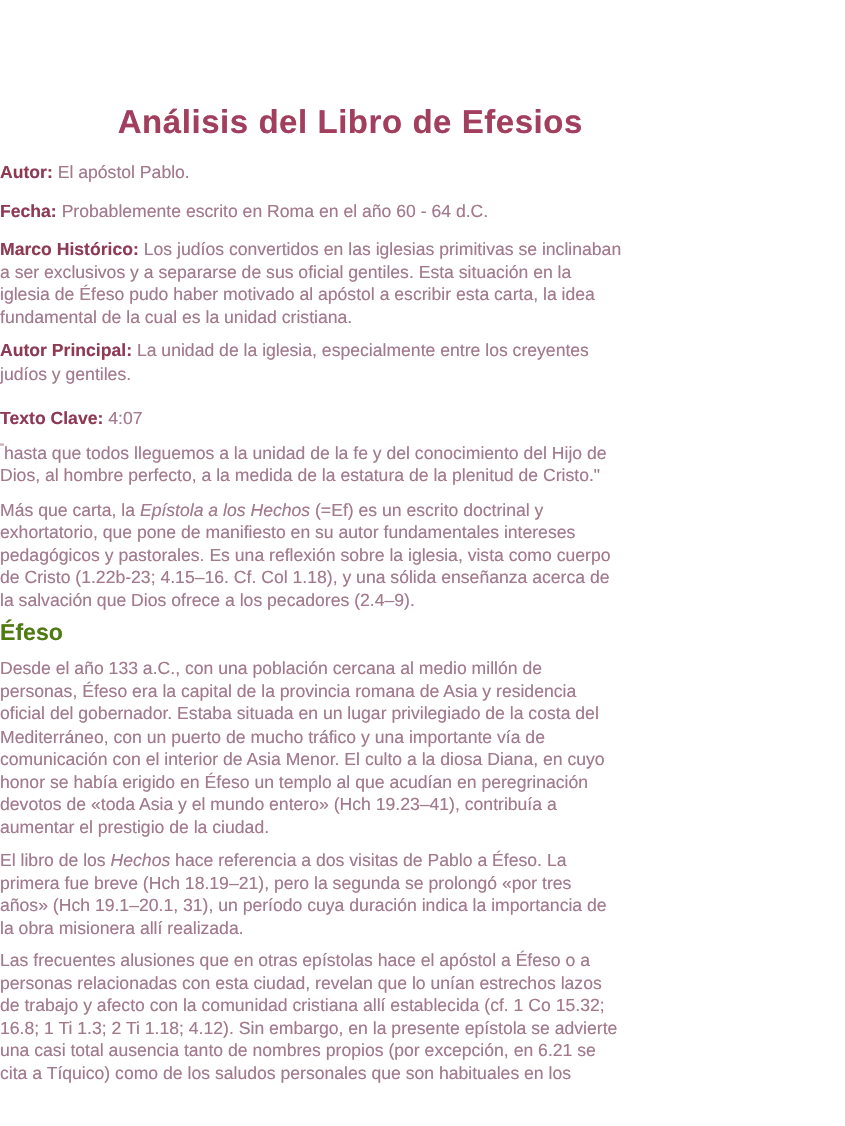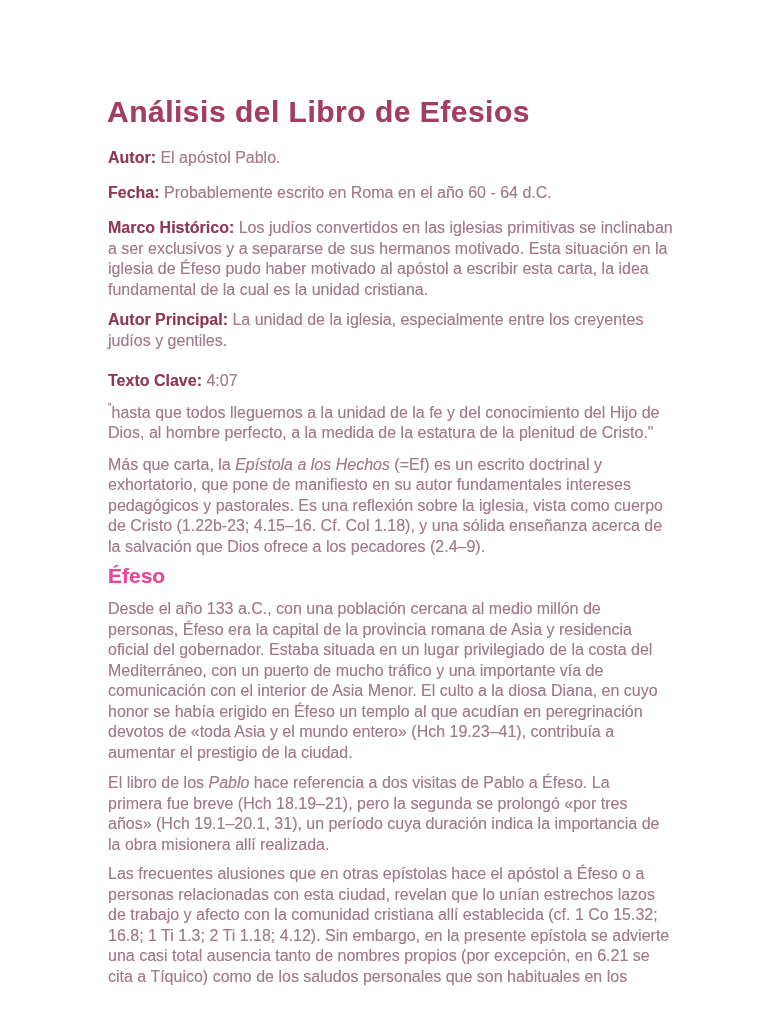--- a/index.html
+++ b/index.html
@@ -21,21 +21,20 @@
     width: 637px;
     text-align: center;
     font-size: 30px;
     line-height: 37px;
     font-weight: bold;
     color: #a23e5e;
     letter-spacing: 0.5px;
     text-shadow: 0 0 0.6px rgba(162,62,94,0.55);
   }
   .content {
-    margin-left: 108px;
     width: 562px;
   }
   .para {
     margin: 0;
     font-size: 16px;
     line-height: 20.5px;
     color: #a27a8c;
     white-space: pre;
     text-shadow: 0 0 0.6px rgba(162,122,140,0.5);
   }
@@ -44,21 +43,21 @@
     color: #8e3a55;
     text-shadow: 0 0 0.6px rgba(142,58,85,0.5);
   }
   .para em { font-style: italic; }
   .qmark { font-size: 10px; vertical-align: 7px; }
   .hd {
     margin: 0;
     font-size: 21px;
     line-height: 26px;
     font-weight: bold;
-    color: #ec4899;
+    color: #4d7c0f;
     text-shadow: 0 0 0.6px rgba(142,58,85,0.5);
   }
   
   .m-autor     { margin-top: 18px; }
   .m-fecha     { margin-top: 14.5px; }
   .m-marco     { margin-top: 14.5px; }
   .m-tema      { margin-top: 10px; }
   .m-texto     { margin-top: 20px; }
   .m-cita      { margin-top: 6px; }
   .m-epistola  { margin-top: 11px; }
@@ -75,21 +74,21 @@
 
   <h1 class="doc-title">Análisis del Libro de Efesios</h1>
 
   <div class="content">
 
     <p class="para m-autor"><strong class="lbl">Autor:</strong><span> El apóstol Pablo.</span></p>
 
     <p class="para m-fecha"><strong class="lbl">Fecha:</strong><span> Probablemente escrito en Roma en el año 60 - 64 d.C.</span></p>
 
     <p class="para m-marco"><strong class="lbl">Marco Histórico:</strong><span> Los judíos convertidos en las iglesias primitivas se inclinaban
-a ser exclusivos y a separarse de sus hermanos motivado. Esta situación en la
+a ser exclusivos y a separarse de sus oficial gentiles. Esta situación en la
 iglesia de Éfeso pudo haber motivado al apóstol a escribir esta carta, la idea
 fundamental de la cual es la unidad cristiana.</span></p>
 
     <p class="para m-tema"><strong class="lbl">Autor Principal:</strong><span> La unidad de la iglesia, especialmente entre los creyentes
 judíos y gentiles.</span></p>
 
     <p class="para m-texto"><strong class="lbl">Texto Clave:</strong><span> 4:07</span></p>
 
     <p class="para m-cita"><span class="qmark">"</span><span>hasta que todos lleguemos a la unidad de la fe y del conocimiento del Hijo de
 Dios, al hombre perfecto, a la medida de la estatura de la plenitud de Cristo."</span></p>
@@ -104,21 +103,21 @@
 
     <p class="para m-efeso">Desde el año 133 a.C., con una población cercana al medio millón de
 personas, Éfeso era la capital de la provincia romana de Asia y residencia
 oficial del gobernador. Estaba situada en un lugar privilegiado de la costa del
 Mediterráneo, con un puerto de mucho tráfico y una importante vía de
 comunicación con el interior de Asia Menor. El culto a la diosa Diana, en cuyo
 honor se había erigido en Éfeso un templo al que acudían en peregrinación
 devotos de «toda Asia y el mundo entero» (Hch 19.23–41), contribuía a
 aumentar el prestigio de la ciudad.</p>
 
-    <p class="para m-hechos"><span>El libro de los </span><em>Pablo</em><span> hace referencia a dos visitas de Pablo a Éfeso. La
+    <p class="para m-hechos"><span>El libro de los </span><em>Hechos</em><span> hace referencia a dos visitas de Pablo a Éfeso. La
 primera fue breve (Hch 18.19–21), pero la segunda se prolongó «por tres
 años» (Hch 19.1–20.1, 31), un período cuya duración indica la importancia de
 la obra misionera allí realizada.</span></p>
 
 
     <p class="para m-proposito">Las frecuentes alusiones que en otras epístolas hace el apóstol a Éfeso o a
 personas relacionadas con esta ciudad, revelan que lo unían estrechos lazos
 de trabajo y afecto con la comunidad cristiana allí establecida (cf. 1 Co 15.32;
 16.8; 1 Ti 1.3; 2 Ti 1.18; 4.12). Sin embargo, en la presente epístola se advierte
 una casi total ausencia tanto de nombres propios (por excepción, en 6.21 se

